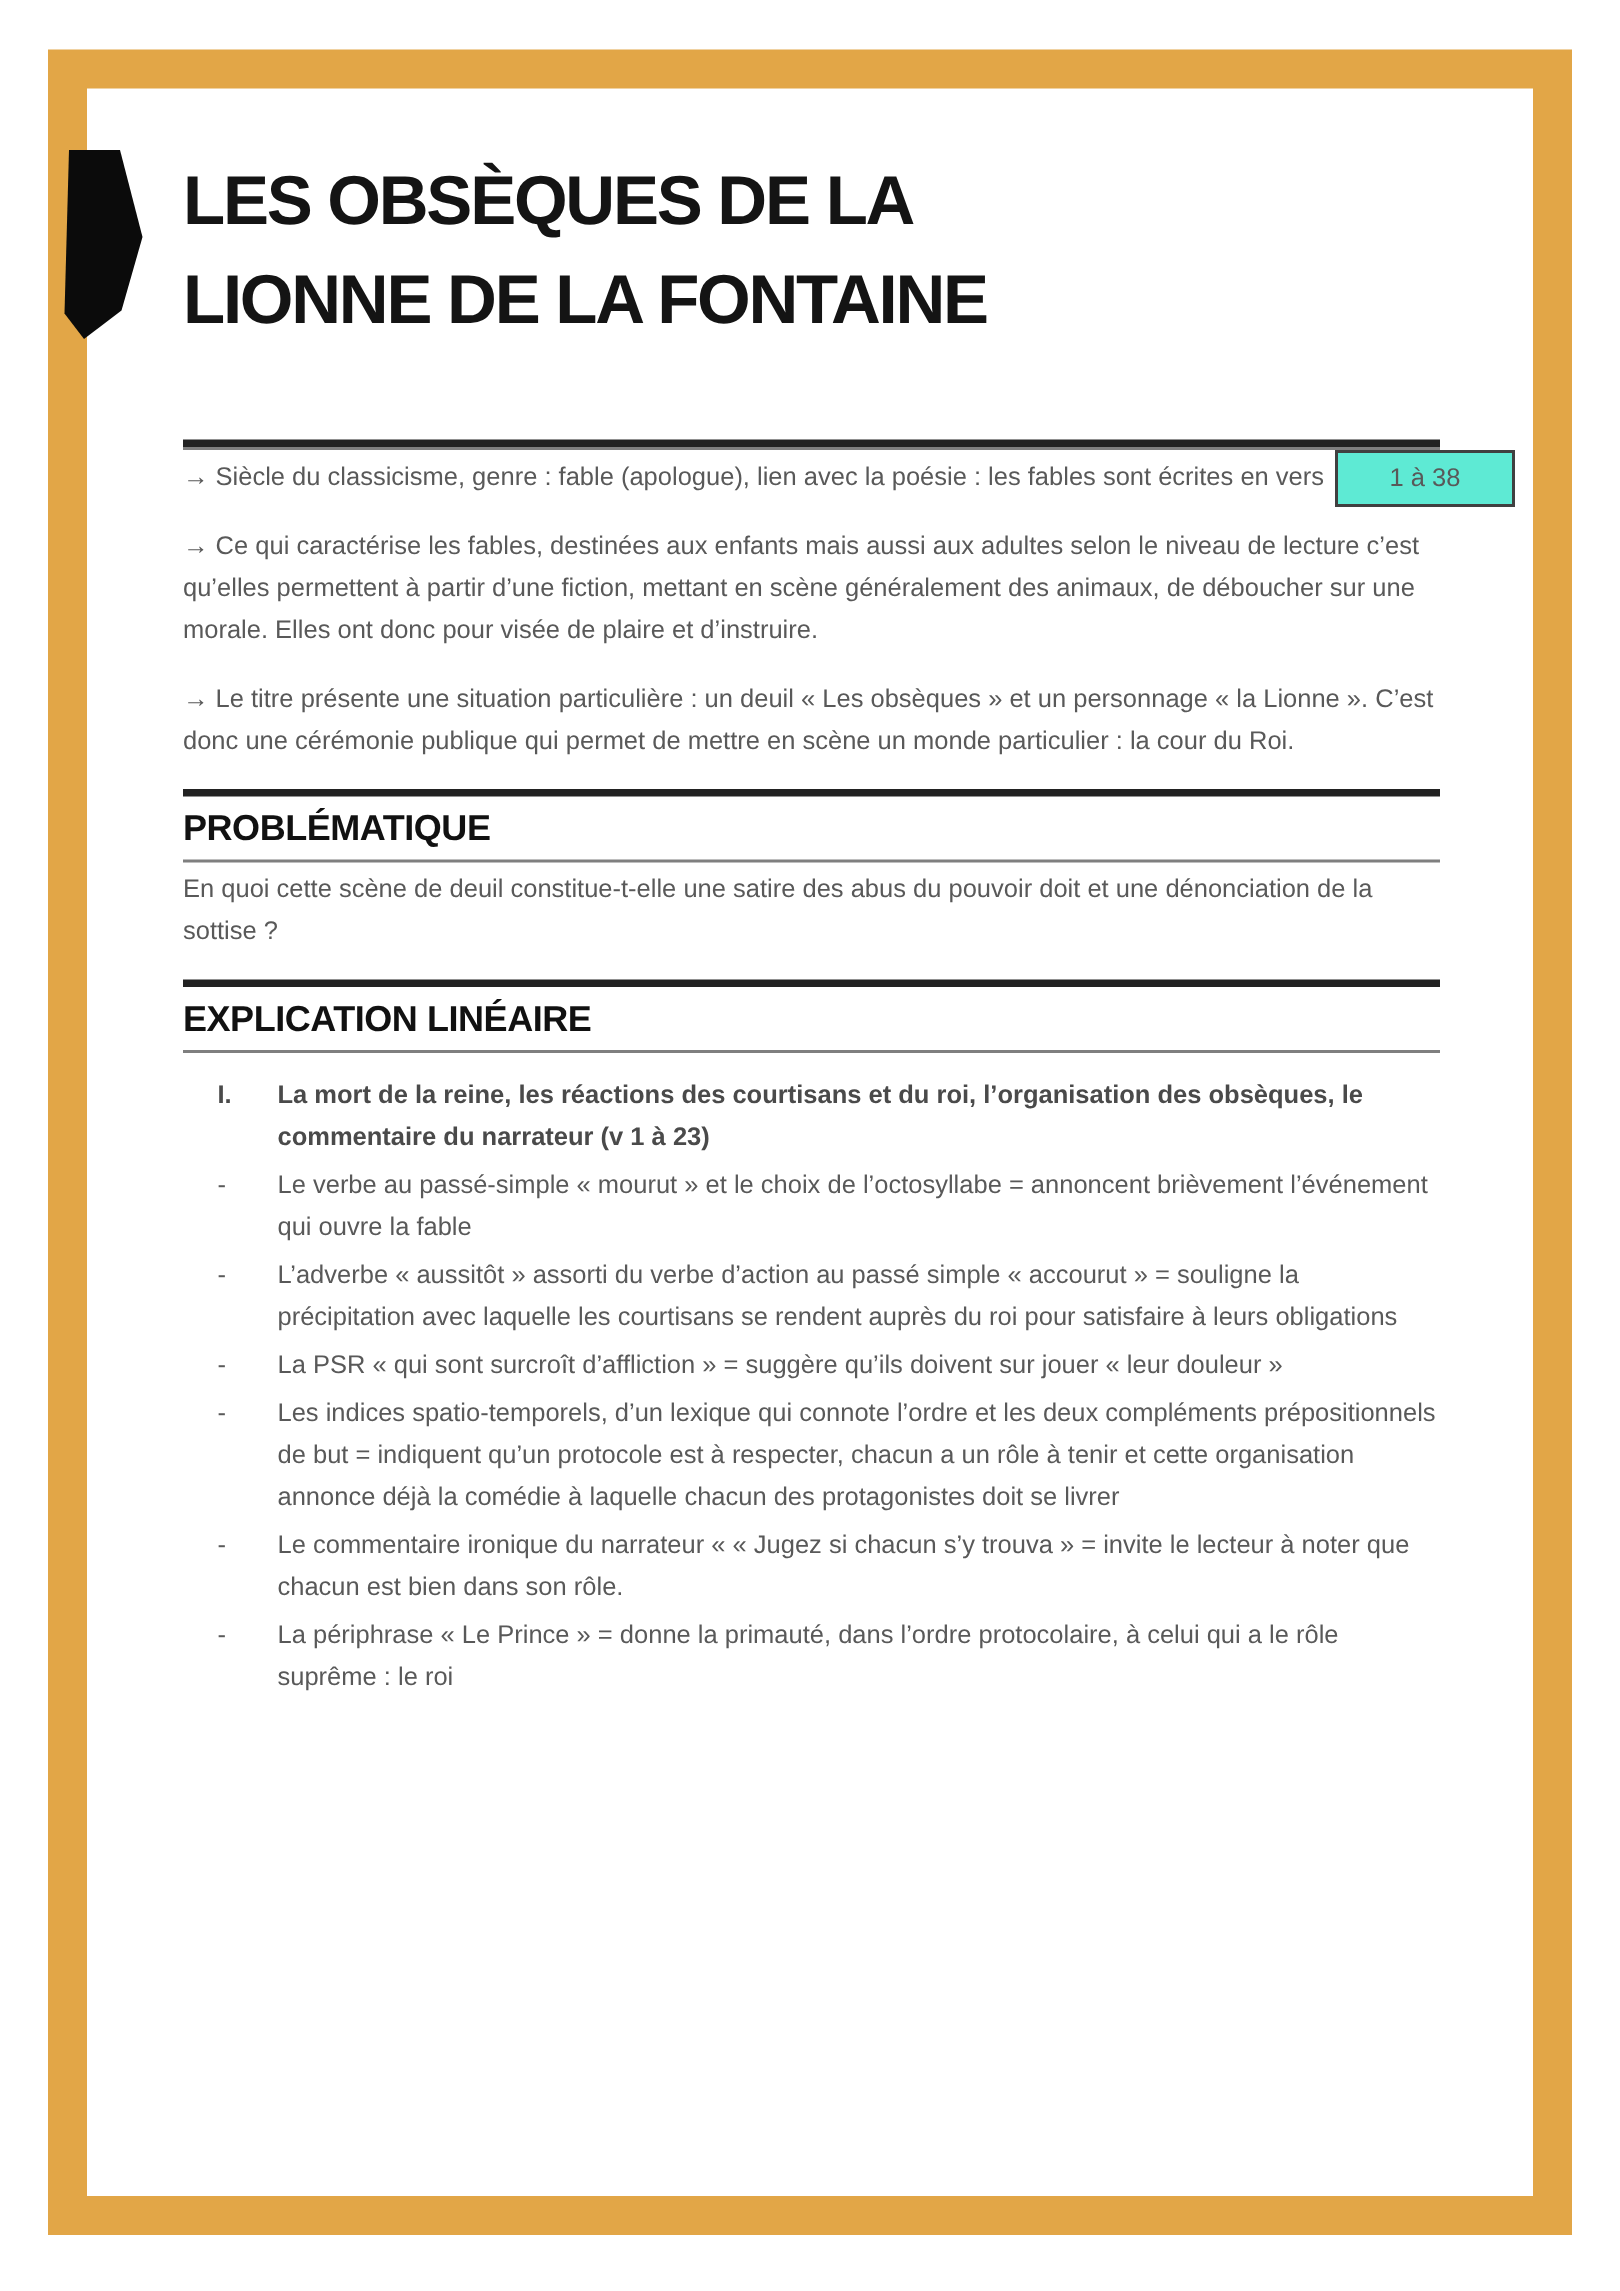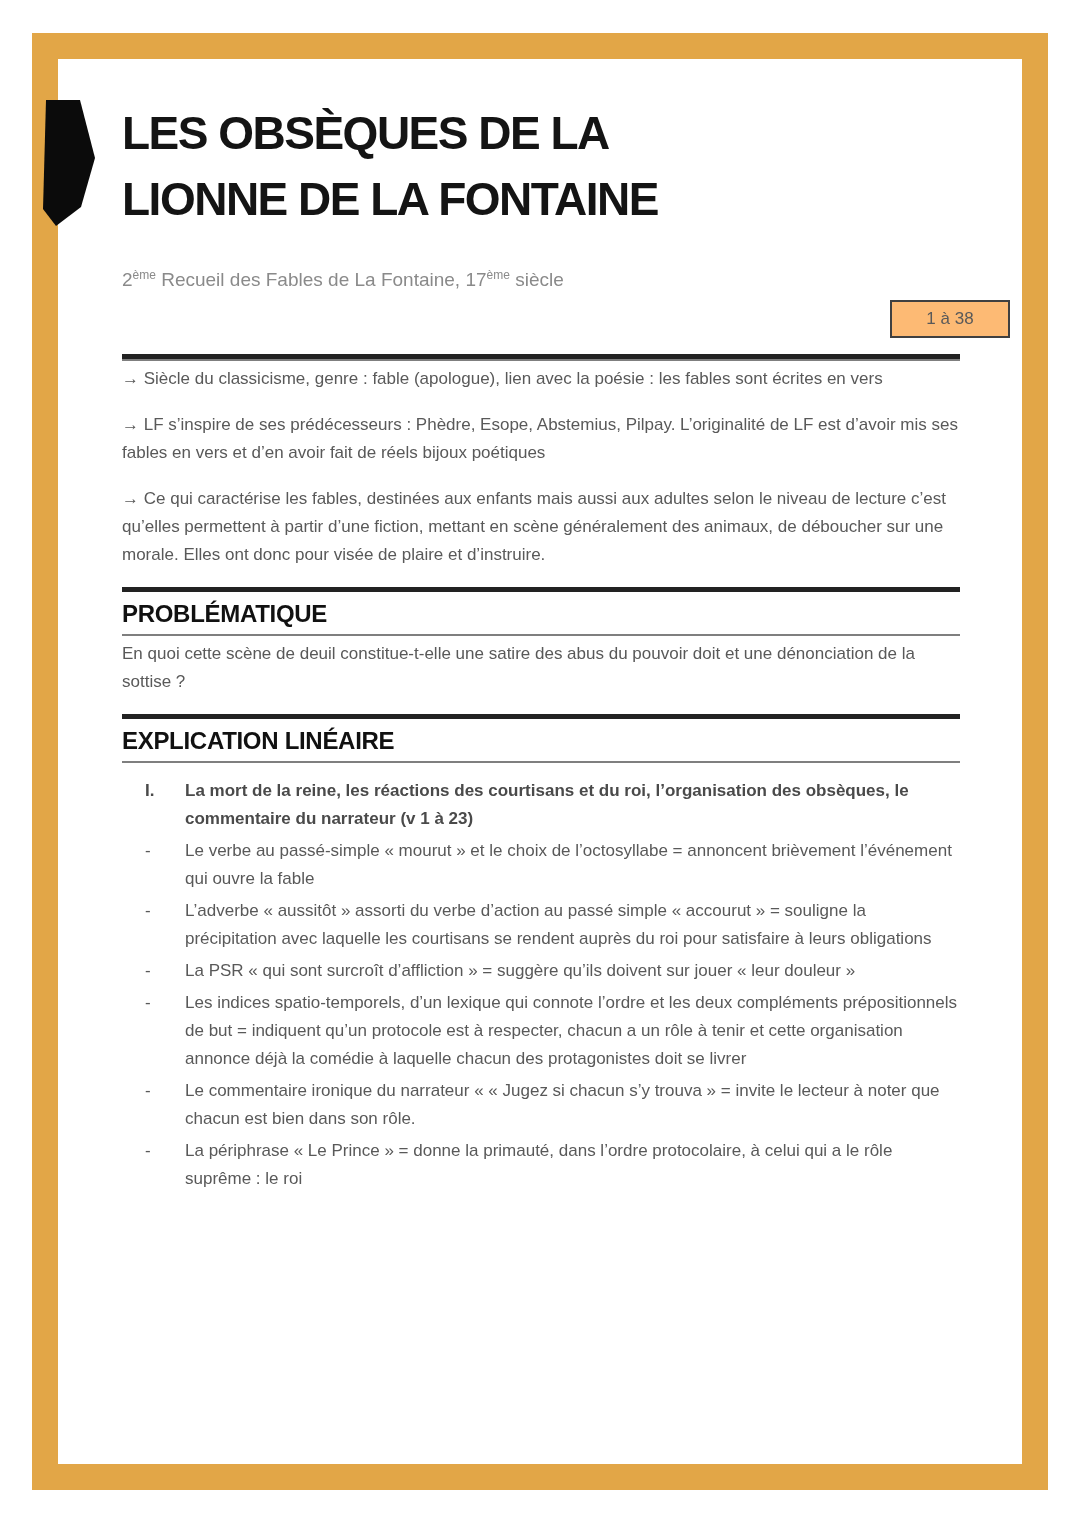--- a/index.html
+++ b/index.html
@@ -50,21 +50,21 @@
     position: absolute;
     left: 890px; top: 300px;
     width: 120px; height: 38px;
     border: 2px solid #404040;
     box-sizing: border-box;
     display: flex;
     align-items: center;
     justify-content: center;
     font-size: 17px;
     color: #595959;
-    background: #fdba74;
+    background: #5eead4;
     z-index: 2;
     text-align: right;
   }
   .section { }
   .sec-1 { margin-top: 61px; }
   .sec-2 { margin-top: 6px; }
   .sec-3 { margin-top: 8px; }
   .bar { height: 5px; background: #222222; }
   h2 {
     margin: 9px 0 7px 0;
@@ -113,29 +113,28 @@
 
   <div class="badge">1 à 38</div>
 
   <div class="content">
 
     <h1>
       <span>LES OBSÈQUES DE LA</span>
       <span>LIONNE DE LA FONTAINE</span>
     </h1>
 
-    <p class="subtitle"><span>2</span><sup>ème</sup><span> Recueil des Fables de La Fontaine, 17</span><sup>ème</sup><span> siècle</span></p>
 
     <div class="section sec-1">
       <div class="bar"></div>
       <div class="rule"></div>
       <div class="sec-body">
         <p>→ Siècle du classicisme, genre : fable (apologue), lien avec la poésie : les fables sont écrites en vers</p>
-        <p>→ LF s’inspire de ses prédécesseurs : Phèdre, Esope, Abstemius, Pilpay. L’originalité de LF est d’avoir mis ses fables en vers et d’en avoir fait de réels bijoux poétiques</p>
         <p>→ Ce qui caractérise les fables, destinées aux enfants mais aussi aux adultes selon le niveau de lecture c’est qu’elles permettent à partir d’une fiction, mettant en scène généralement des animaux, de déboucher sur une morale. Elles ont donc pour visée de plaire et d’instruire.</p>
+        <p>→ Le titre présente une situation particulière : un deuil « Les obsèques » et un personnage « la Lionne ». C’est donc une cérémonie publique qui permet de mettre en scène un monde particulier : la cour du Roi.</p>
       </div>
     </div>
 
     <div class="section sec-2">
       <div class="bar"></div>
       <h2>PROBLÉMATIQUE</h2>
       <div class="rule"></div>
       <div class="sec-body">
         <p>En quoi cette scène de deuil constitue-t-elle une satire des abus du pouvoir doit et une dénonciation de la sottise ?</p>
       </div>

